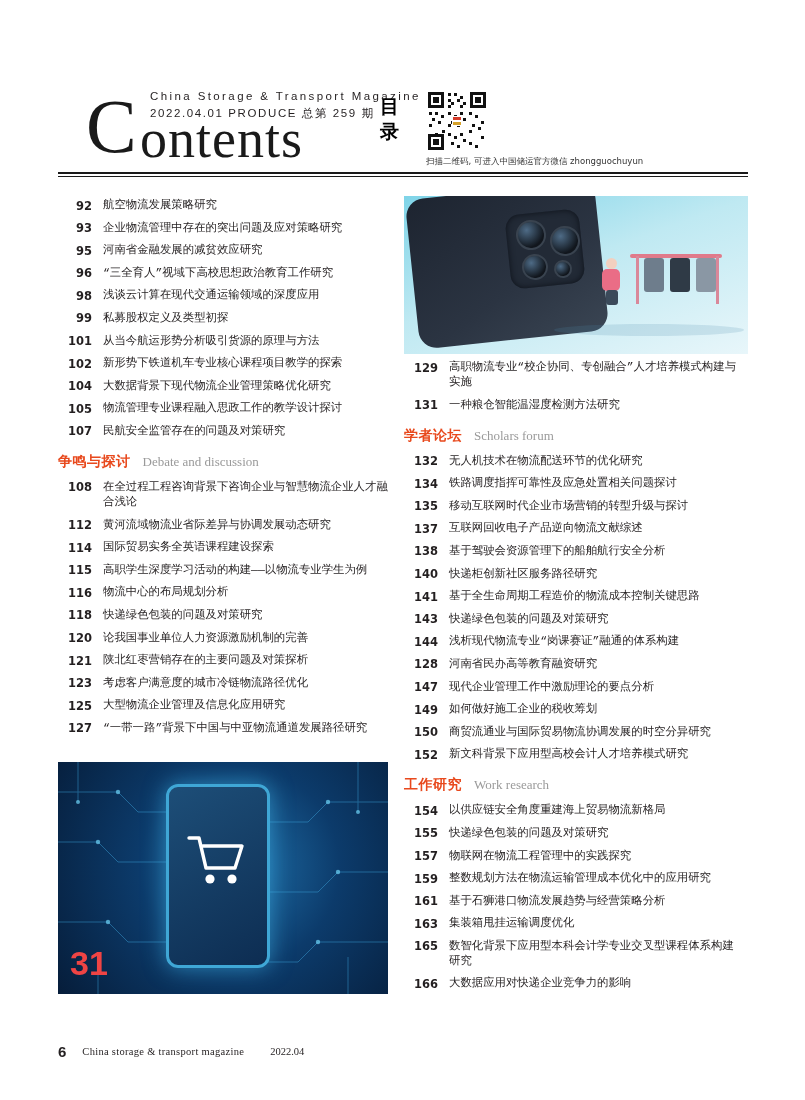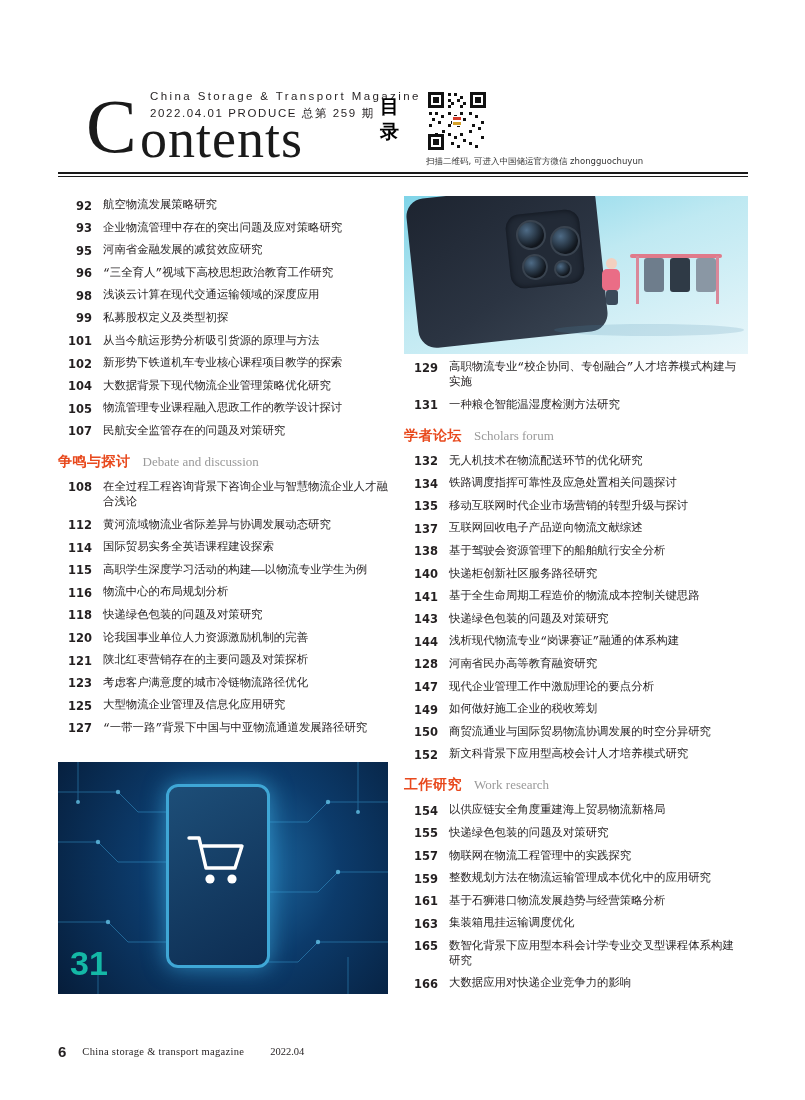--- a/index.html
+++ b/index.html
@@ -194,21 +194,21 @@
     position:absolute;left:108px;top:22px;width:98px;height:178px;
     background:linear-gradient(150deg,#1d4e78,#0d2d52);
     border:3px solid #3fa7d6;border-radius:12px;
     box-shadow:0 0 22px rgba(70,190,240,0.55);
   }
   .cart{
     position:absolute;left:128px;top:70px;width:62px;height:56px;
   }
   .page-num{
     position:absolute;left:12px;top:182px;
-    font-size:34px;font-weight:bold;color:#14b8a6;
+    font-size:34px;font-weight:bold;color:#ef4444;
     font-family:"Liberation Sans", sans-serif;
   }
 
   
   .footer{
     position:absolute;left:58px;top:1040px;width:690px;height:22px;
     display:flex;align-items:center;
   }
   .footer .fnum{
     font-size:15px;font-weight:bold;color:#231f20;

